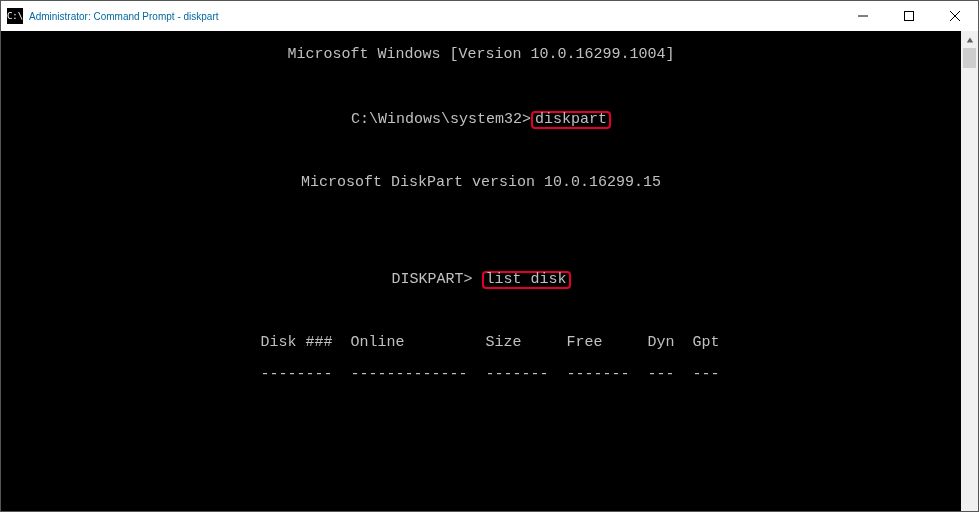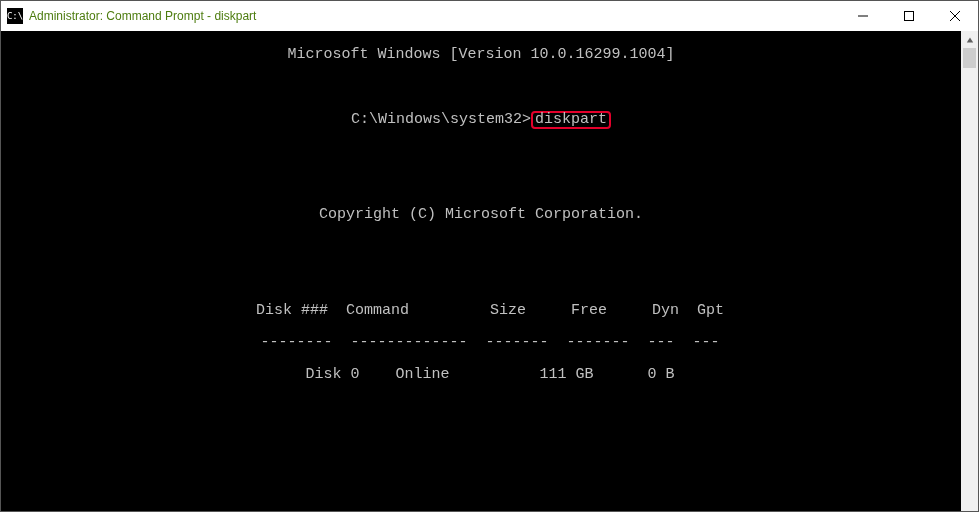--- a/index.html
+++ b/index.html
@@ -29,22 +29,22 @@
   .titlebar .icon-box {
     width: 16px; height: 16px;
     background: #000;
     display: flex; align-items: center; justify-content: center;
     color: #fff;
     font-size: 9px;
     font-family: Consolas, monospace;
     margin-right: 6px;
   }
   .titlebar .title {
-    font-size: 12px;
-    color: #4d7c0f;
+    font-size: 10px;
+    color: #0369a1;
     flex: 1;
   }
   .win-controls { display: flex; height: 100%; }
   .win-btn {
     width: 46px; height: 100%;
     display: flex; align-items: center; justify-content: center;
     font-size: 12px;
     color: #000;
   }
   .win-btn svg { width: 10px; height: 10px; stroke: #000; stroke-width: 1; fill: none; }
@@ -117,27 +117,27 @@
       </div>
     </div>
   </div>
 
   <div class="client">
     <div class="terminal">
 <div class="line">Microsoft Windows [Version 10.0.16299.1004]</div>
 <div class="line"></div>
 <div class="line"><span>C:\Windows\system32&gt;</span><span class="highlight">diskpart</span></div>
 <div class="line"></div>
-<div class="line"></div>
-<div class="line">Copyright (C) Microsoft Corporation.</div>
+<div class="line">Microsoft DiskPart version 10.0.16299.15</div>
 <div class="line"></div>
 <div class="line"></div>
-<div class="line">  Disk ###  Command         Size     Free     Dyn  Gpt</div>
+<div class="line"><span>DISKPART&gt; </span><span class="highlight">list disk</span></div>
+<div class="line"></div>
+<div class="line">  Disk ###  Online         Size     Free     Dyn  Gpt</div>
 <div class="line">  --------  -------------  -------  -------  ---  ---</div>
-<div class="line">  Disk 0    Online          111 GB      0 B</div>
 
 
 
 
     </div>
 
     <div class="scrollbar">
       <div class="sb-btn">
         <svg viewBox="0 0 10 10">
             <polygon points="5,2 9,8 1,8"></polygon>

